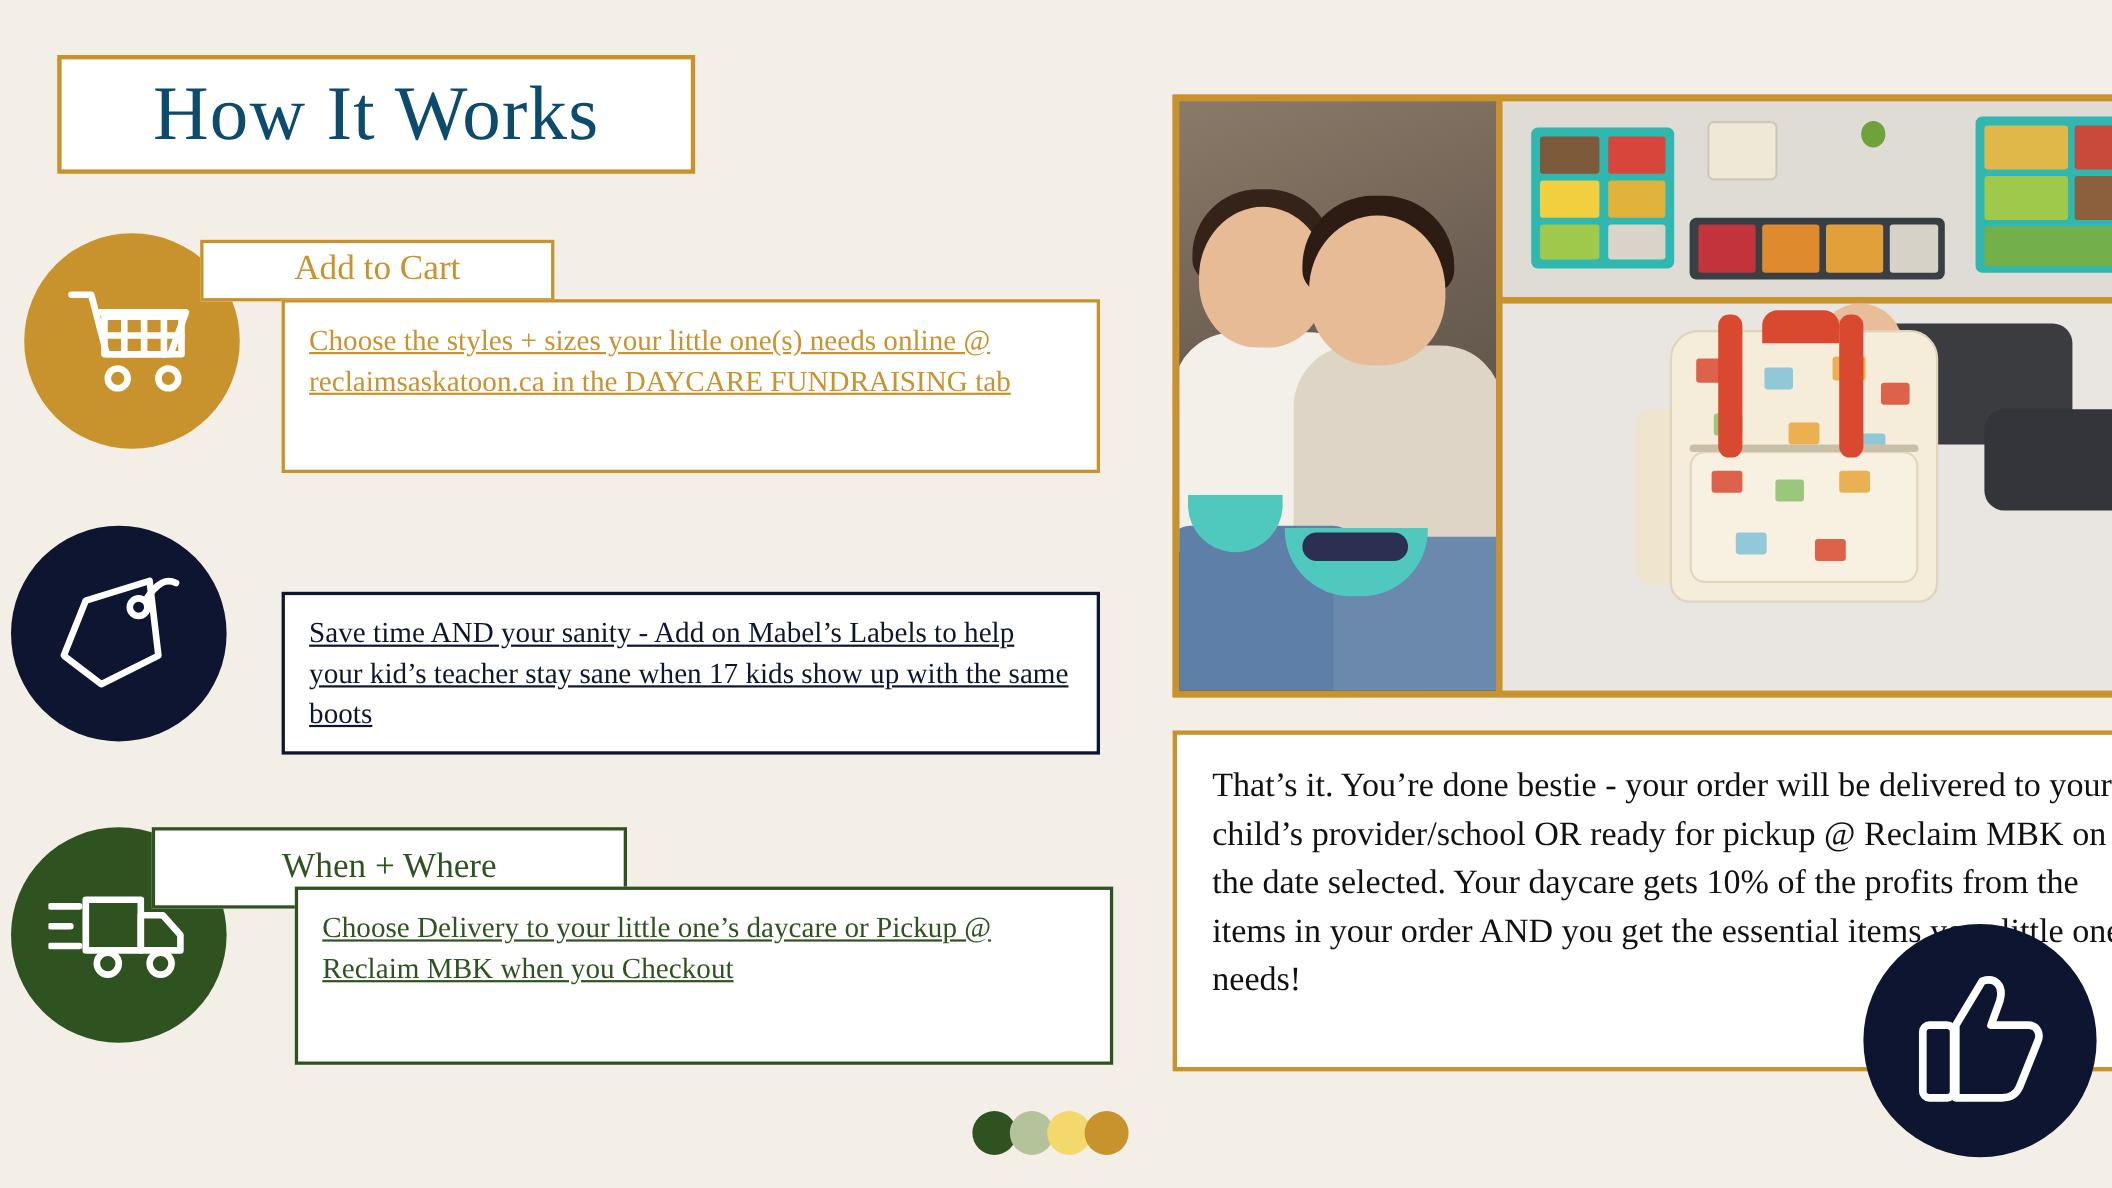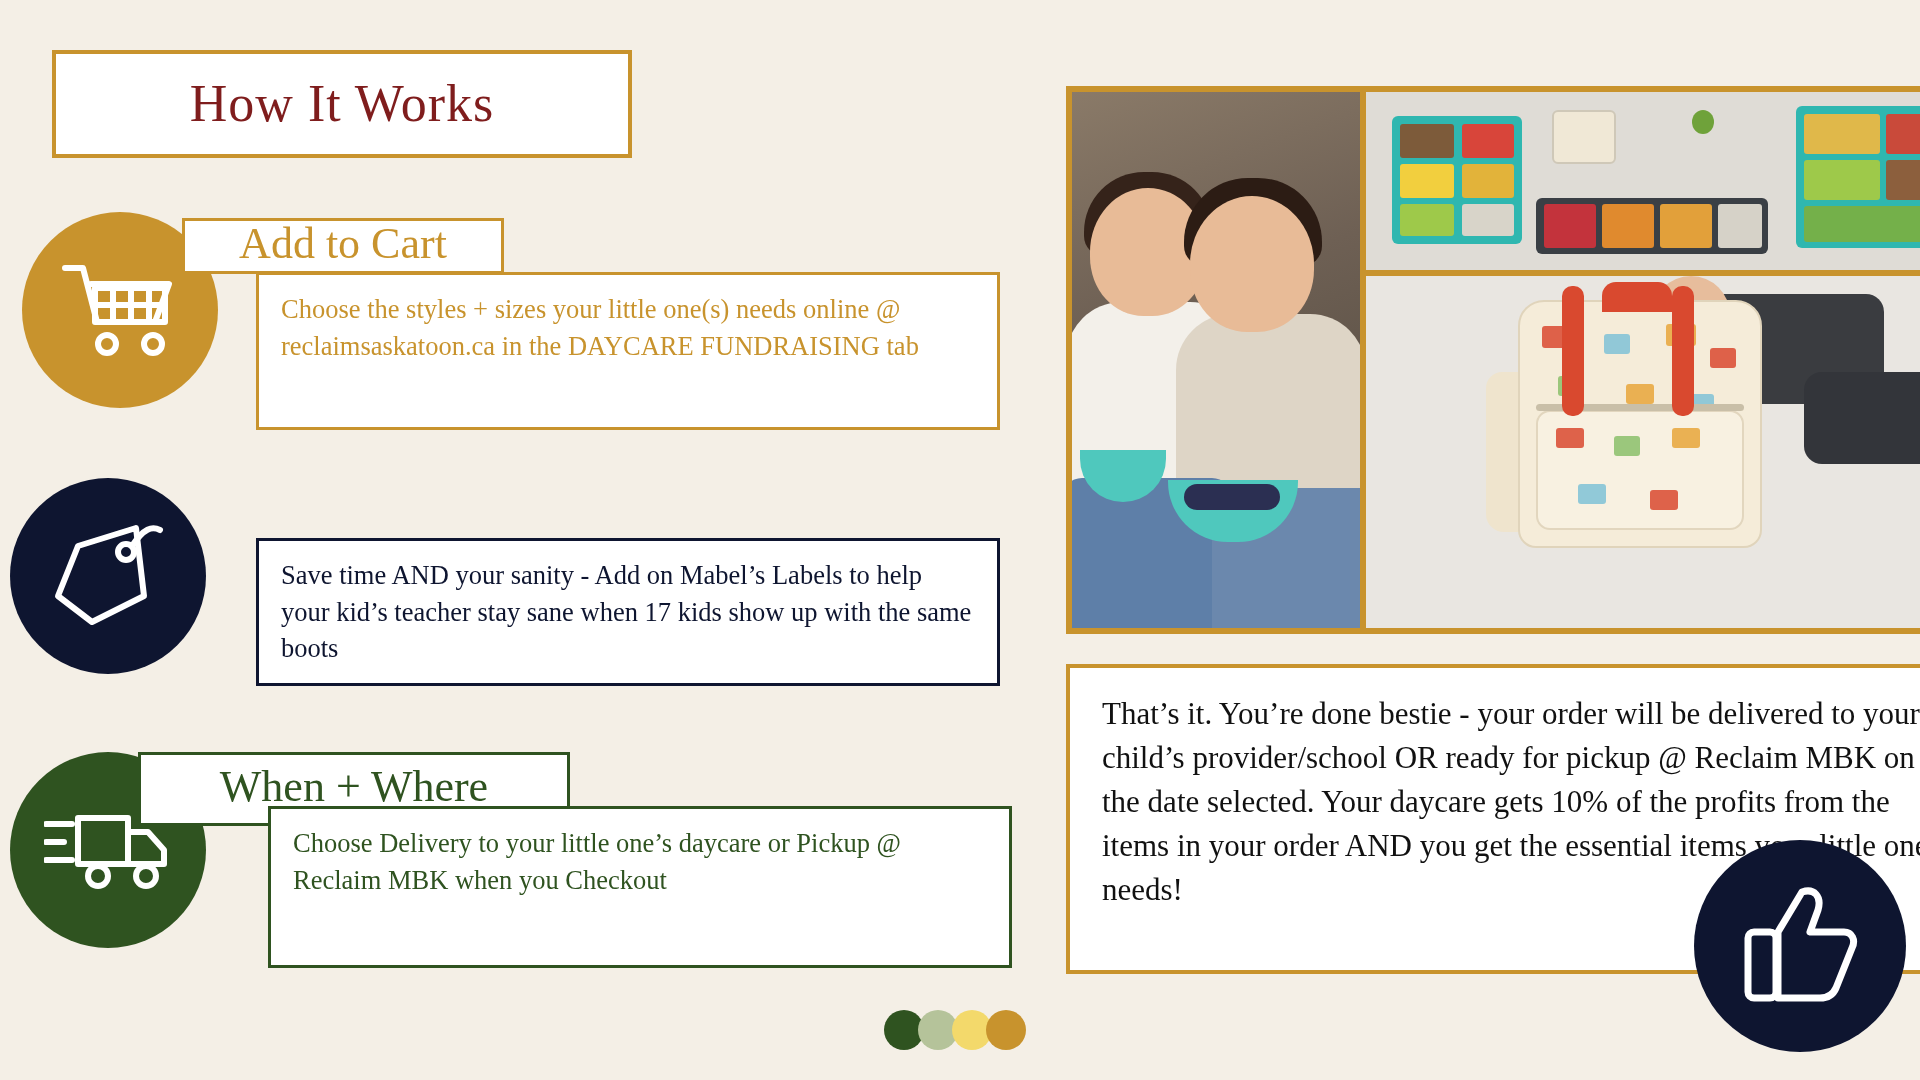--- a/index.html
+++ b/index.html
@@ -19,56 +19,57 @@
   
   .title-box {
     position: absolute;
     left: 52px; top: 50px;
     width: 580px; height: 108px;
     background: #ffffff;
     border: 4px solid #c8932d;
     display: flex; align-items: center; justify-content: center;
   }
   .title-box .title-text {
-    font-size: 52px;
+    font-size: 70px;
     letter-spacing: 1px;
-    color: #7f1d1d;
+    color: #0c4a6e;
     font-family: "Liberation Serif", serif;
     line-height: 1;
   }
 
   .circle {
     position: absolute;
     width: 196px; height: 196px;
     border-radius: 50%;
     display: flex; align-items: center; justify-content: center;
   }
   .circle svg { display: block; }
 
   .step-head {
     position: absolute;
     background: #ffffff;
     display: flex; align-items: center; justify-content: center;
     padding: 2px 26px 6px 26px;
   }
   .step-head span {
-    font-size: 44px;
+    font-size: 32px;
     line-height: 1.05;
     white-space: nowrap;
   }
 
   .step-body {
     position: absolute;
     background: #ffffff;
     padding: 16px 22px 18px 22px;
   }
   .step-body p {
     margin: 0;
     font-size: 26.5px;
     line-height: 1.38;
+    text-decoration: underline;
   }
 
   
   #step1-circle { left: 22px; top: 212px; background: #c8932d; }
   #step1-head {
     left: 182px; top: 218px;
     width: 322px; height: 56px;
     border: 3px solid #c8932d;
   }
   #step1-head span { color: #c8932d; }

